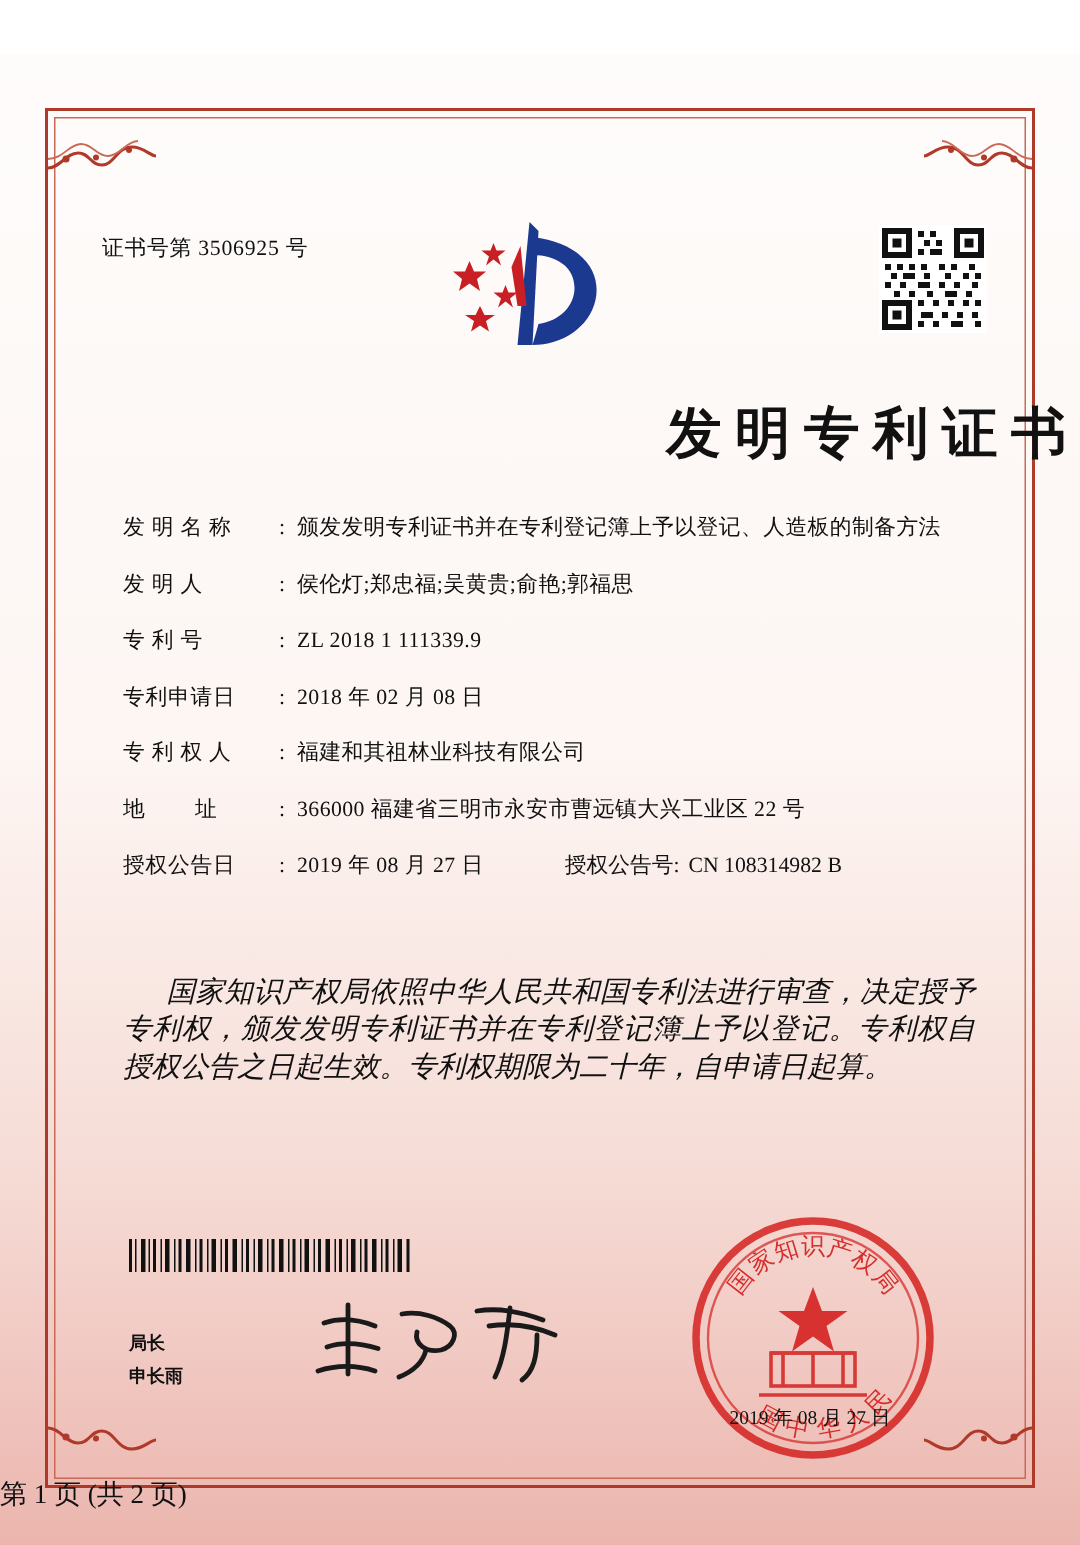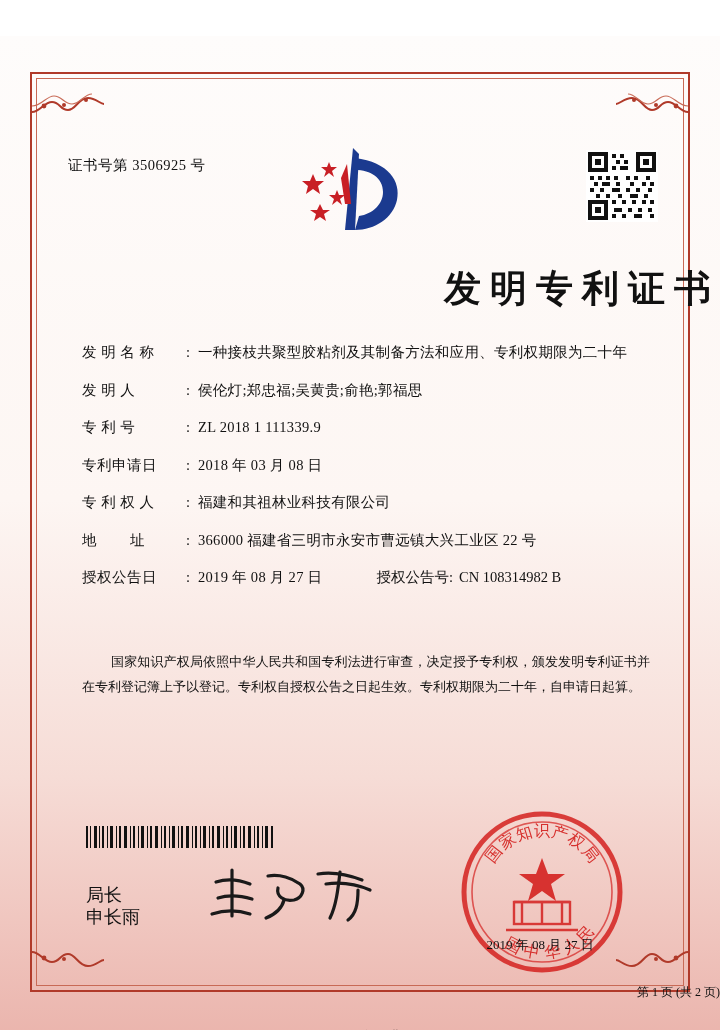--- a/index.html
+++ b/index.html
@@ -139,24 +139,25 @@
   .field-sub-value {
     margin-left: 6px;
   }
 
   
   .paragraphs {
     position: absolute;
     left: 82px;
     right: 70px;
     top: 613px;
-    font-size: 13px;
+    font-size: 19px;
     line-height: 25px;
     text-align: justify;
     color: #111;
+    font-style: italic;
   }
   .paragraphs p {
     margin: 0 0 2px 0;
     text-indent: 29px;
   }
 
   
   .barcode {
     position: absolute;
     left: 86px;
@@ -164,23 +165,24 @@
     width: 190px;
     height: 22px;
   }
   .barcode svg { display: block; }
 
   
   .sign-block {
     position: absolute;
     left: 86px;
     top: 848px;
-    font-size: 18px;
+    font-size: 12px;
     line-height: 22px;
     color: #111;
+    font-weight: bold;
   }
   .signature-img {
     position: absolute;
     left: 206px;
     top: 828px;
     width: 180px;
     height: 62px;
   }
   .signature-img svg { display: block; }
 
@@ -201,22 +203,22 @@
     text-align: center;
     font-size: 13px;
     color: #111;
   }
 
   
   .page-footer {
     position: absolute;
     left: 0; right: 0;
     top: 948px;
-    text-align: right;
-    font-size: 12px;
+    text-align: left;
+    font-size: 18px;
     color: #111;
   }
   .bottom-note {
     position: absolute;
     left: 0; right: 0;
     top: 992px;
     text-align: center;
     font-size: 13.5px;
     color: #111;
     letter-spacing: 1px;
@@ -342,36 +344,36 @@
       </g>
     </svg>
   </div>
 
   <div class="main-title">发明专利证书</div>
 
   <div class="fields">
     <div class="field-row">
       <span class="field-label">发 明 名 称</span>
       <span class="field-colon">:</span>
-      <span class="field-value">一种接枝共聚型胶粘剂及其制备方法和应用、专利权期限为二十年</span>
+      <span class="field-value">颁发发明专利证书并在专利登记簿上予以登记、人造板的制备方法</span>
     </div>
     <div class="field-row">
       <span class="field-label">发 明 人</span>
       <span class="field-colon">:</span>
       <span class="field-value">侯伦灯;郑忠福;吴黄贵;俞艳;郭福思</span>
     </div>
     <div class="field-row">
       <span class="field-label">专 利 号</span>
       <span class="field-colon">:</span>
       <span class="field-value">ZL 2018 1 111339.9</span>
     </div>
     <div class="field-row">
       <span class="field-label">专利申请日</span>
       <span class="field-colon">:</span>
-      <span class="field-value">2018 年 03 月 08 日</span>
+      <span class="field-value">2018 年 02 月 08 日</span>
     </div>
     <div class="field-row">
       <span class="field-label">专 利 权 人</span>
       <span class="field-colon">:</span>
       <span class="field-value">福建和其祖林业科技有限公司</span>
     </div>
     <div class="field-row">
       <span class="field-label">地        址</span>
       <span class="field-colon">:</span>
       <span class="field-value">366000 福建省三明市永安市曹远镇大兴工业区 22 号</span>

